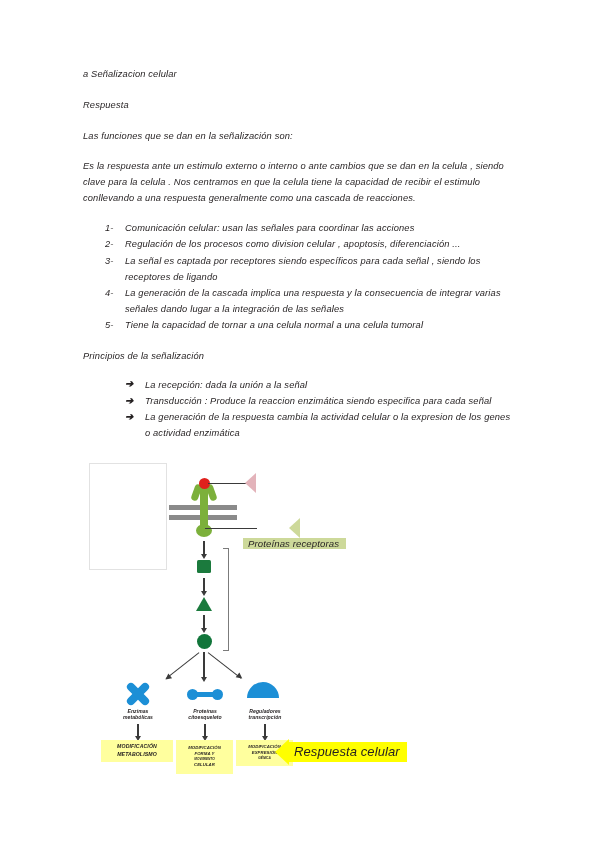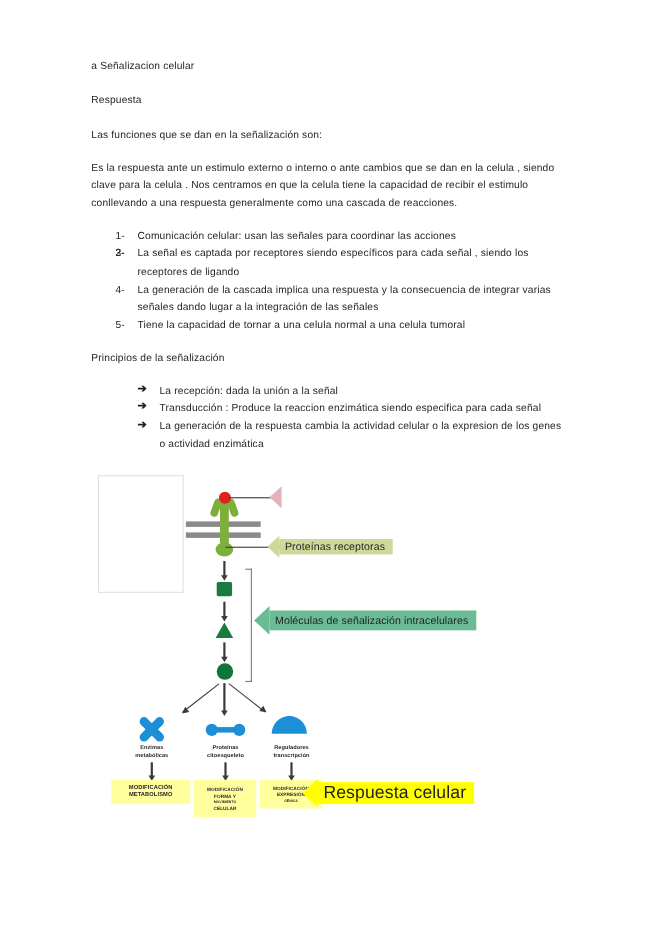--- a/index.html
+++ b/index.html
@@ -16,22 +16,23 @@
     position: relative;
     width: 599px;
     height: 848px;
     background: #ffffff;
     overflow: hidden;
     box-sizing: border-box;
   }
   .doc-body {
     position: absolute;
     left: 83px;
-    top: 52px;
+    top: 66px;
     width: 435px;
+    font-style: italic;
   }
 
   
   .para {
     font-size: 9.3px;
     line-height: 16.2px;
     letter-spacing: 0.15px;
     margin: 0 0 14px 0;
     text-align: left;
     color: #231f20;
@@ -304,20 +305,21 @@
 
     <p class="para">Es la respuesta ante un estimulo externo o interno o ante cambios que se dan en la celula , siendo clave para la celula . Nos centramos en que  la celula tiene la capacidad de recibir el estimulo conllevando a una respuesta generalmente como una cascada de reacciones.</p>
 
     <ol class="numlist">
       <li>
         <span class="marker">1-</span>
         <span>Comunicación celular:  usan las señales para coordinar las acciones</span>
       </li>
       <li>
         <span class="marker">2-</span>
+        <span>Regulación de los procesos como division celular , apoptosis, diferenciación ...</span>
       </li>
       <li>
         <span class="marker">3-</span>
         <span>La señal es captada por receptores siendo específicos para cada señal , siendo los receptores de ligando</span>
       </li>
       <li>
         <span class="marker">4-</span>
         <span>La generación de la cascada implica una respuesta y la consecuencia de integrar varias señales dando lugar a la integración de las señales</span>
       </li>
       <li>
@@ -360,38 +362,34 @@
         <div class="ligand"></div>
       </div>
 
       <div class="leader" style="left:125px; top:27px; width:46px;"></div>
       <div class="leader" style="left:122px; top:72px; width:52px;"></div>
 
       <div class="callout" style="left:162px; top:17px;">
         <div class="head" style="border-right:11px solid #e3b3ba;"></div>
       </div>
 
-      <div class="callout" style="left:160px; top:62px;">
+      <div class="callout" style="left:160px; top:62px;flex-direction:column;">
         <div class="head" style="border-right:11px solid #cdd99a;"></div>
         <div class="tail" style="background:#cdd99a;">Proteínas receptoras</div>
       </div>
 
       <div class="varrow" style="left:120.3px; top:85px; height:14px;"></div>
       <div class="sq" style="left:114px; top:104px;"></div>
       <div class="varrow" style="left:120.3px; top:122px; height:14px;"></div>
       <div class="tri" style="left:113px; top:141px;"></div>
       <div class="varrow" style="left:120.3px; top:159px; height:14px;"></div>
       <div class="circ" style="left:113.5px; top:178px;"></div>
 
       <div class="bracket" style="left:140px; top:92px; height:101px;"></div>
 
-      <div class="callout big" style="left:148px; top:126px;">
-        <div class="head" style="border-right:14px solid #6abb96;"></div>
-        <div class="tail" style="background:#6abb96;">Moléculas de señalización intracelulares</div>
-      </div>
 
       <div class="diag" style="left:116px; top:196px; width:42px; transform:rotate(142deg);"></div>
       <div class="varrow" style="left:120.3px; top:196px; height:26px;"></div>
       <div class="diag" style="left:125px; top:196px; width:42px; transform:rotate(38deg);"></div>
 
       <div class="eff-cross" style="left:42px; top:225px;">
         <span class="a"></span>
         <span class="b"></span>
       </div>
       <div class="eff-dumb" style="left:104px; top:232px;">
@@ -436,18 +434,18 @@
       <div class="ybox" style="left:153px; top:284px; width:57px; height:26px;">
         <div>
           <div class="t2">MODIFICACIÓN</div>
           <div class="t2">EXPRESIÓN</div>
           <div class="t3">GÉNICA</div>
         </div>
       </div>
 
       <div class="callout big" style="left:192px; top:283px;">
         <div class="head" style="border-right:14px solid #ffff00;"></div>
-        <div class="tail" style="background:#ffff00; height:20px; font-size:16px;">Respuesta celular</div>
+        <div class="tail" style="background:#ffff00; height:20px; font-size:13px;">Respuesta celular</div>
       </div>
 
     </div>
   </div>
 </div>
 
 </body></html>

